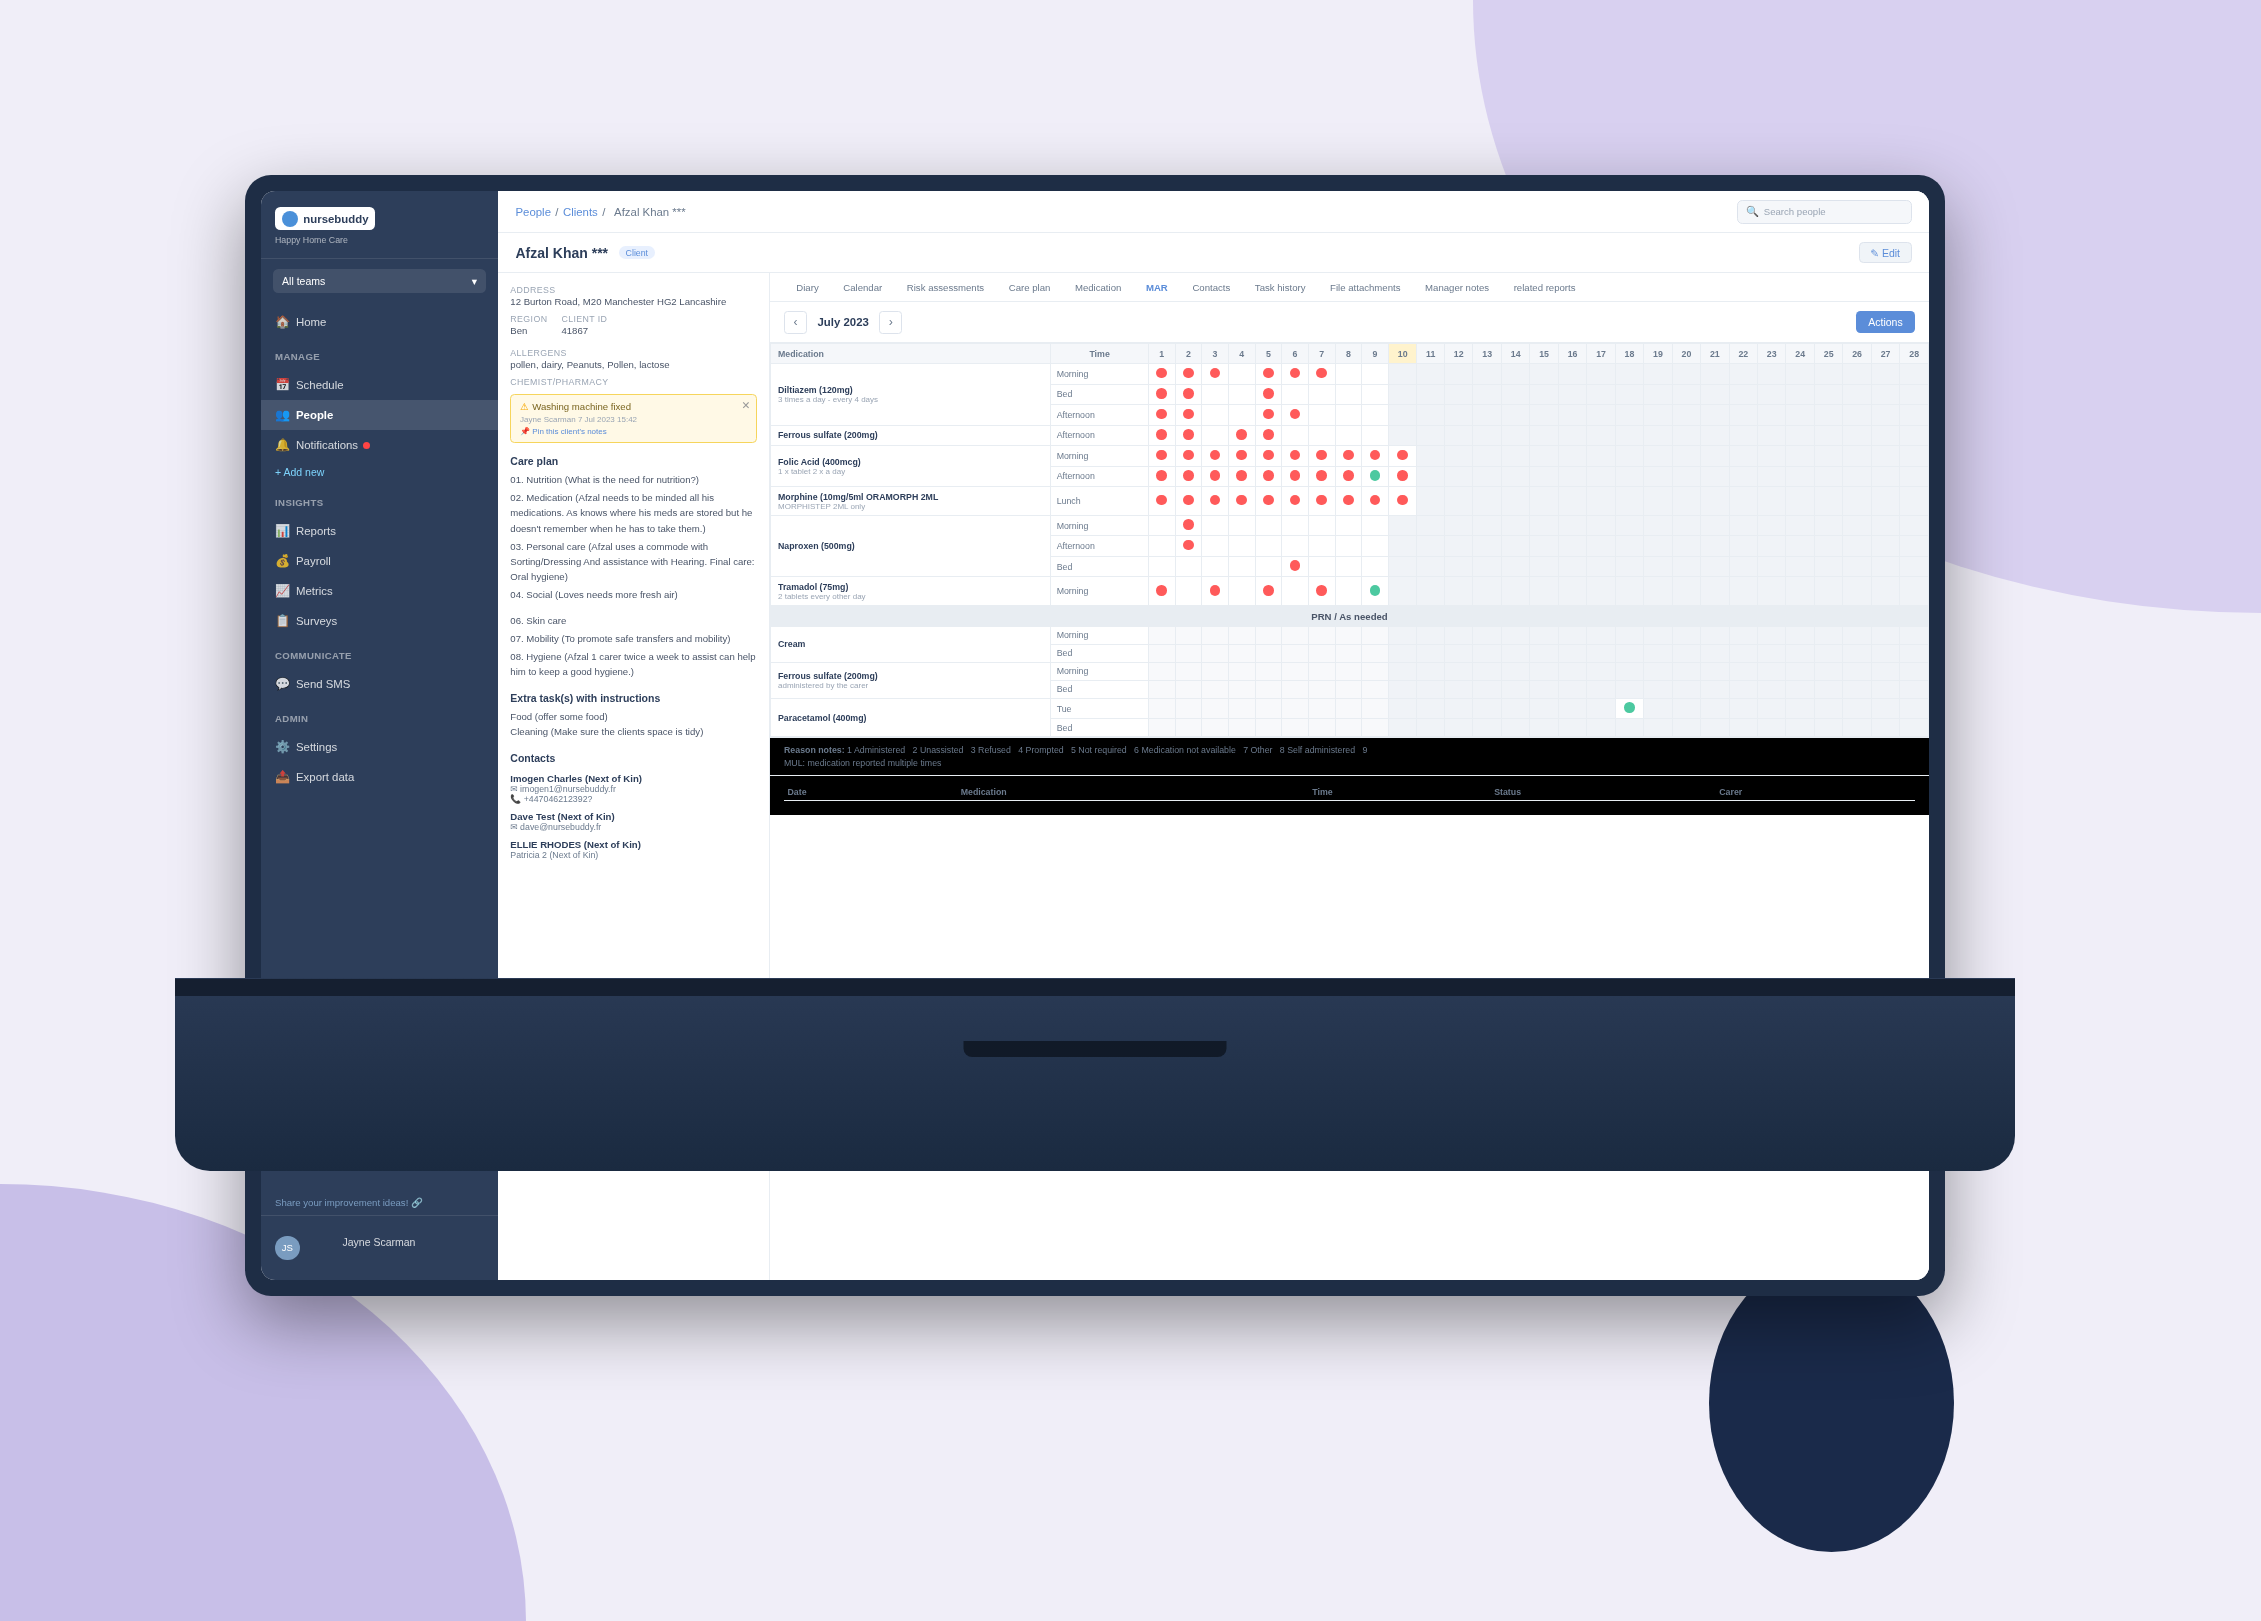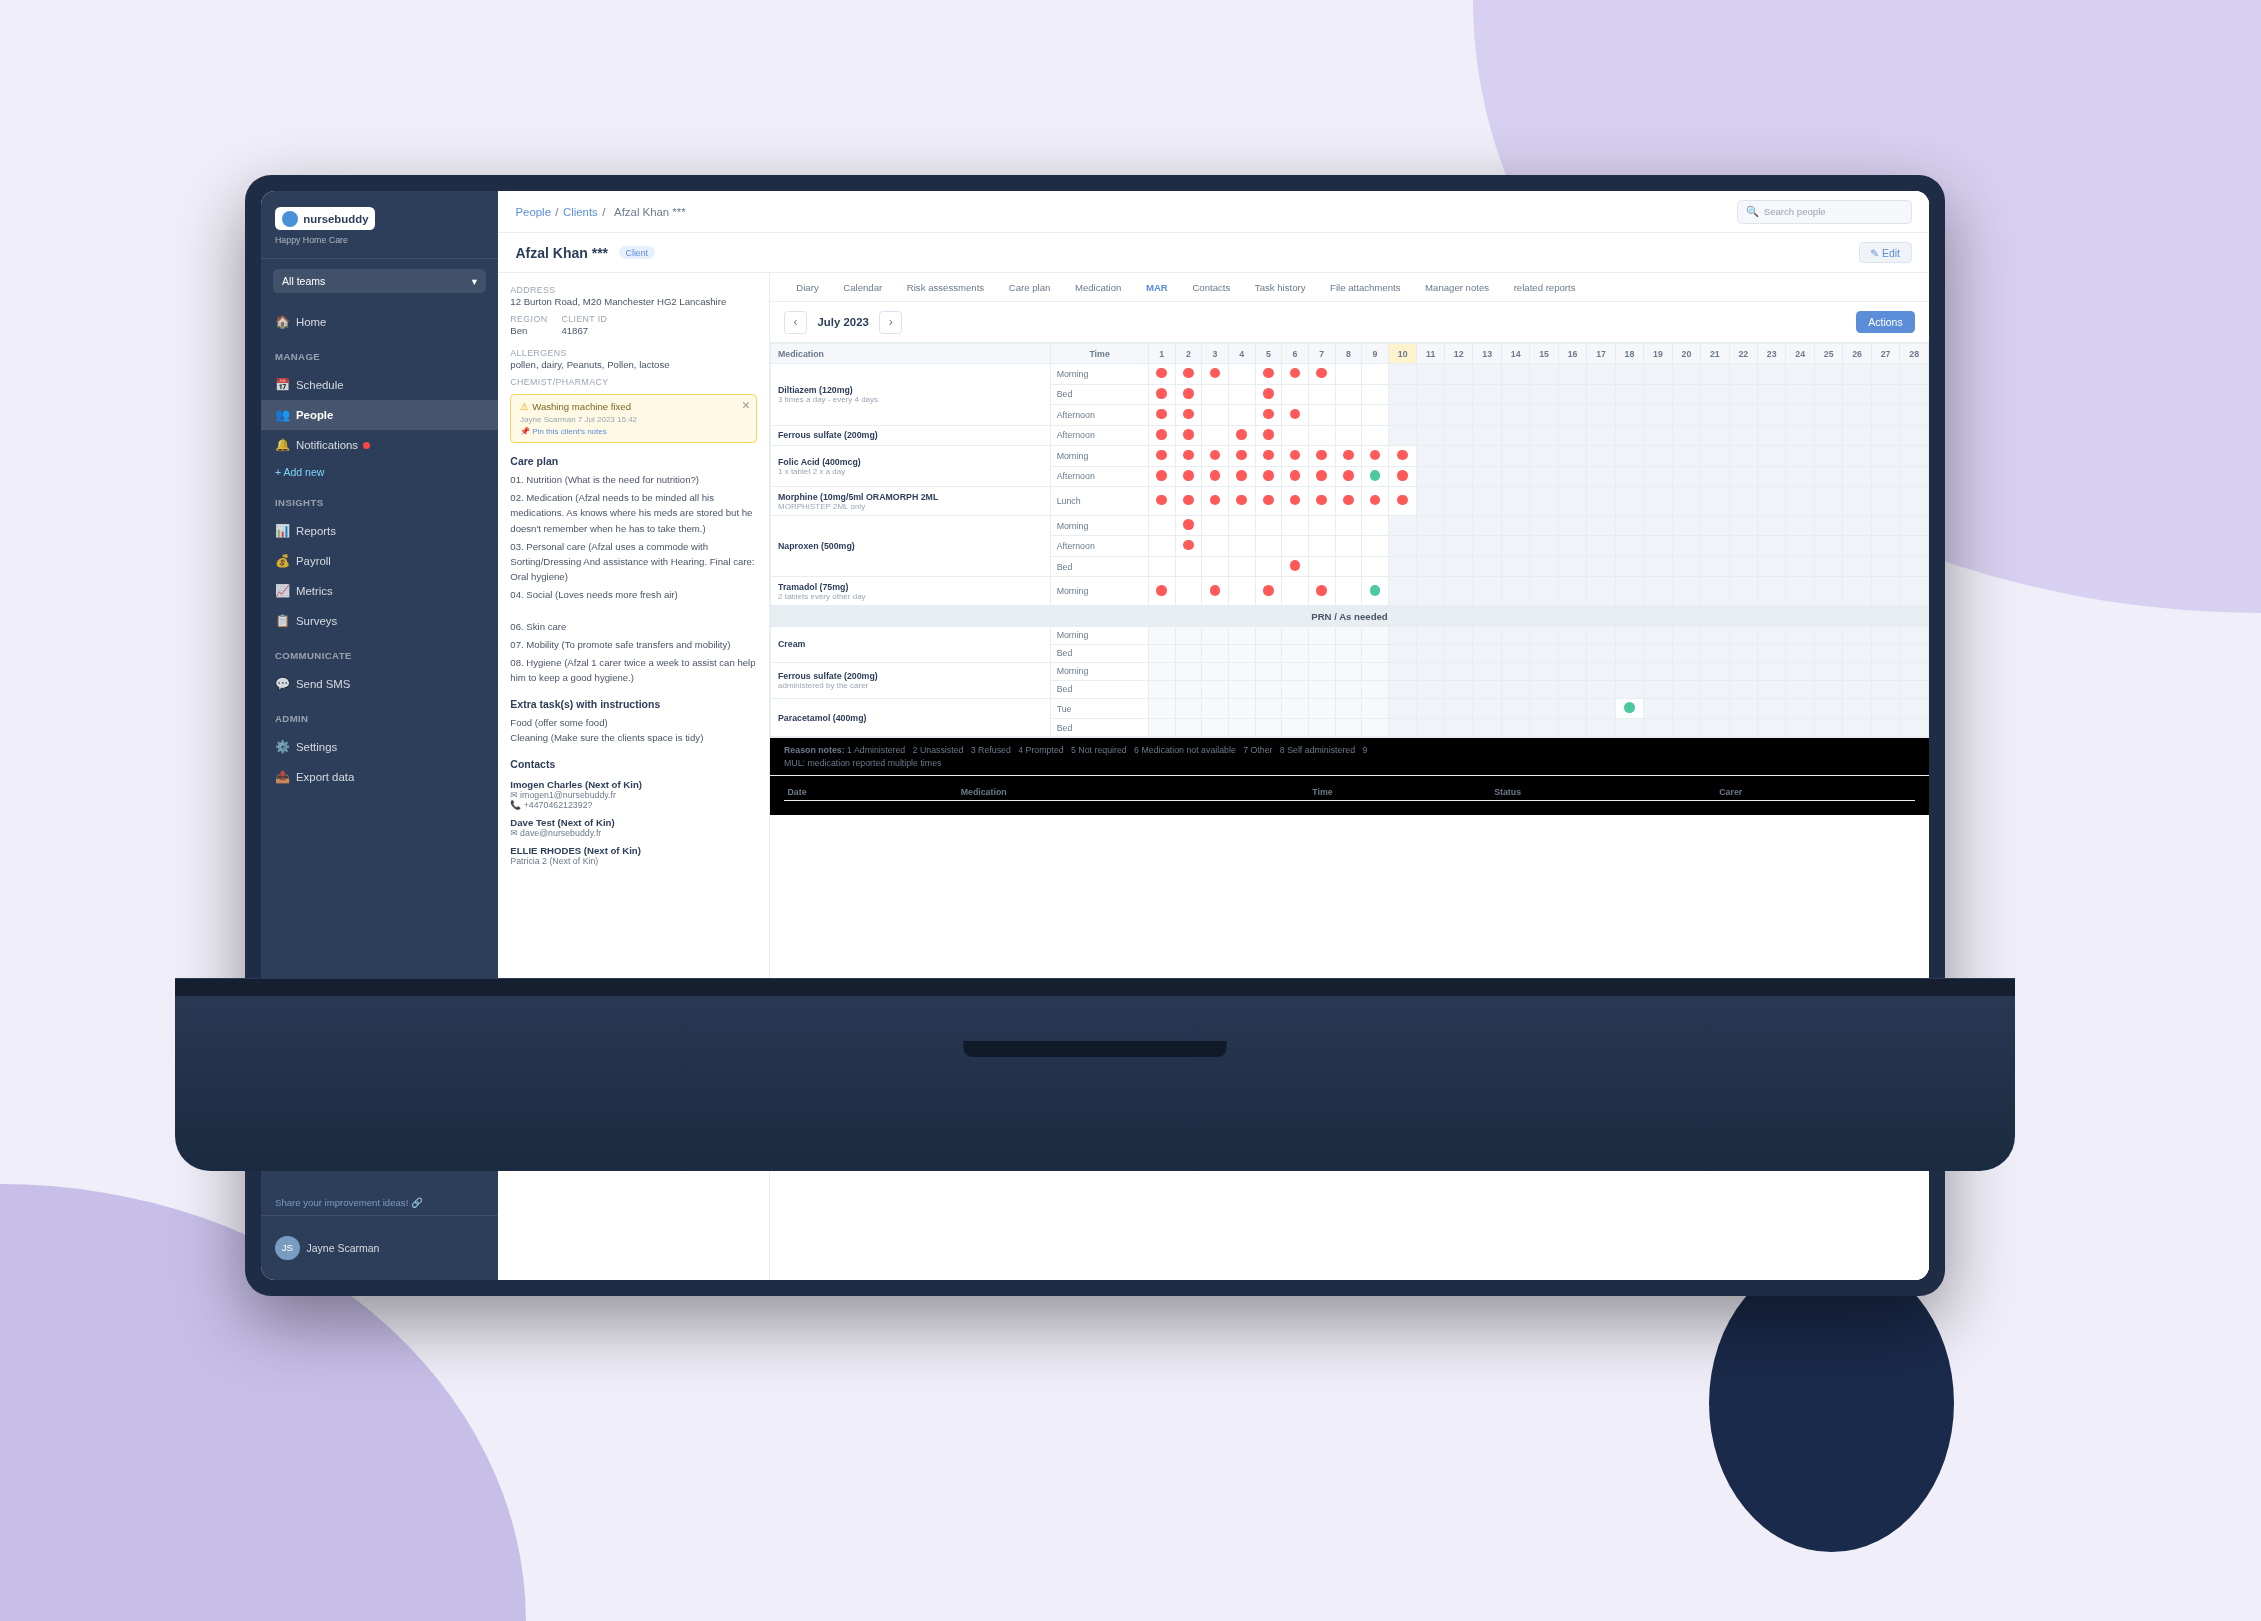--- a/index.html
+++ b/index.html
@@ -201,21 +201,22 @@
       color: #7dd3fc;
       font-size: 10.5px;
       padding: 5.3px 14px;
       cursor: pointer;
     }
 
     .sidebar-footer {
       padding: 20px 14px;
       border-top: 0.9px solid rgba(255,255,255,0.1);
       display: flex;
-      align-items: center;
+      align-items: flex-start;
+      gap: 36px;
     }
     .avatar-small {
       width: 24.5px;
       height: 24.5px;
       border-radius: 50%;
       background: #7a9cc0;
       margin-right: 7px;
       overflow: hidden;
       display: flex;
       align-items: center;
@@ -666,21 +667,21 @@
               </div>
               <div style="color:#9aa5b4;font-size:8px;">Jayne Scarman 7 Jul 2023 15:42</div>
               <div style="color:#5b8dd9;font-size:8px;margin-top:2.6px;cursor:pointer;">📌 Pin this client's notes</div>
             </div>
 
             <div class="section-title">Care plan</div>
             <div class="care-plan-list">
               <div style="margin-bottom:2.6px;">01. Nutrition (What is the need for nutrition?)</div>
               <div style="margin-bottom:2.6px;">02. Medication (Afzal needs to be minded all his medications. As knows where his meds are stored but he doesn't remember when he has to take them.)</div>
               <div style="margin-bottom:2.6px;">03. Personal care (Afzal uses a commode with Sorting/Dressing And assistance with Hearing. Final care: Oral hygiene)</div>
-              <div style="margin-bottom:16px;">04. Social (Loves needs more fresh air)</div>
+              <div style="margin-bottom:10px;">04. Social (Loves needs more fresh air)</div>
               <div style="margin-bottom:2.6px;">06. Skin care</div>
               <div style="margin-bottom:2.6px;">07. Mobility (To promote safe transfers and mobility)</div>
               <div>08. Hygiene (Afzal 1 carer twice a week to assist can help him to keep a good hygiene.)</div>
             </div>
 
             <div class="section-title">Extra task(s) with instructions</div>
             <div class="care-plan-list">
               <div>Food (offer some food)</div>
               <div>Cleaning (Make sure the clients space is tidy)</div>
             </div>

